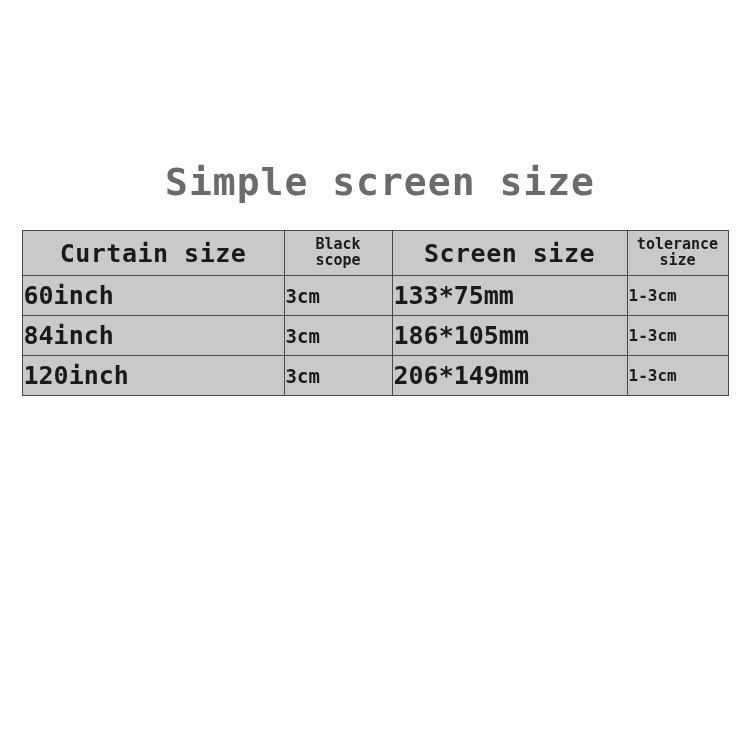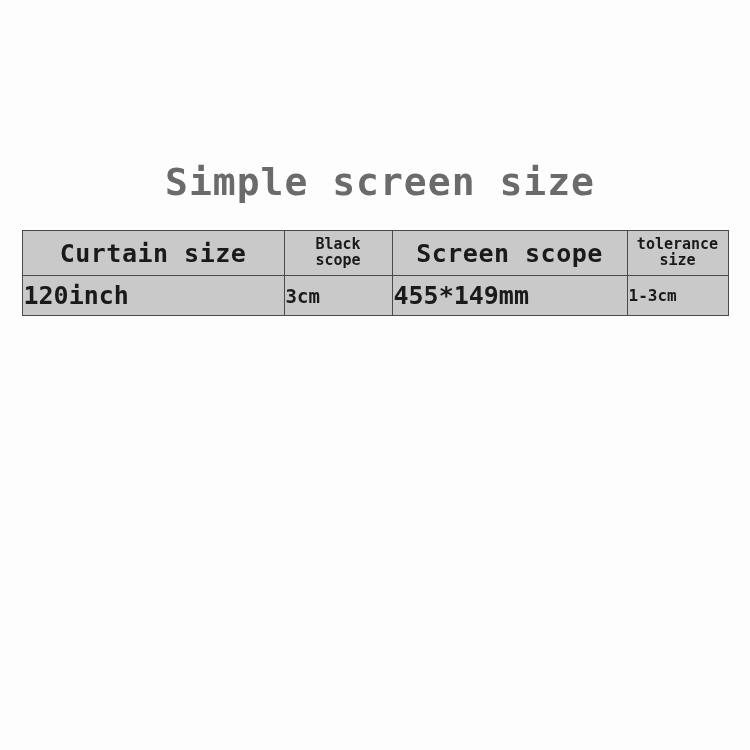--- a/index.html
+++ b/index.html
@@ -101,31 +101,43 @@
         <col class="col3">
         <col class="col4">
       </colgroup>
       <thead>
         <tr>
           <th class="big">Curtain size</th>
           <th class="small">
             <div>Black</div>
             <div>scope</div>
           </th>
-          <th class="big">Screen scope</th>
+          <th class="big">Screen size</th>
           <th class="small">
             <div>tolerance</div>
             <div>size</div>
           </th>
         </tr>
       </thead>
       <tbody>
         <tr>
+          <td class="c1">60inch</td>
+          <td class="c2">3cm</td>
+          <td class="c3">133*75mm</td>
+          <td class="c4">1-3cm</td>
+        </tr>
+        <tr>
+          <td class="c1">84inch</td>
+          <td class="c2">3cm</td>
+          <td class="c3">186*105mm</td>
+          <td class="c4">1-3cm</td>
+        </tr>
+        <tr>
           <td class="c1">120inch</td>
           <td class="c2">3cm</td>
-          <td class="c3">455*149mm</td>
+          <td class="c3">206*149mm</td>
           <td class="c4">1-3cm</td>
         </tr>
       </tbody>
     </table>
 
   </div>
 </div>
 
 </body></html>

